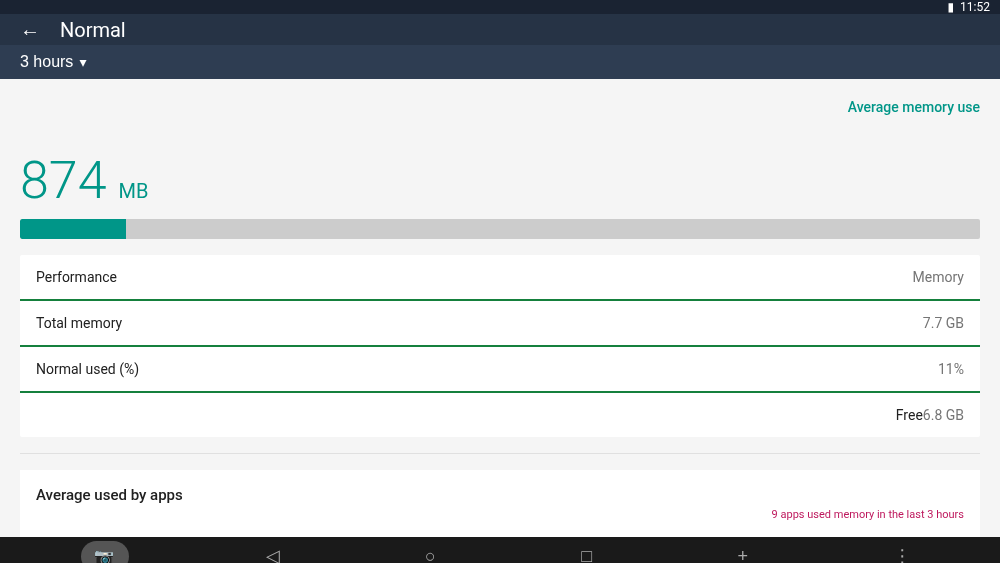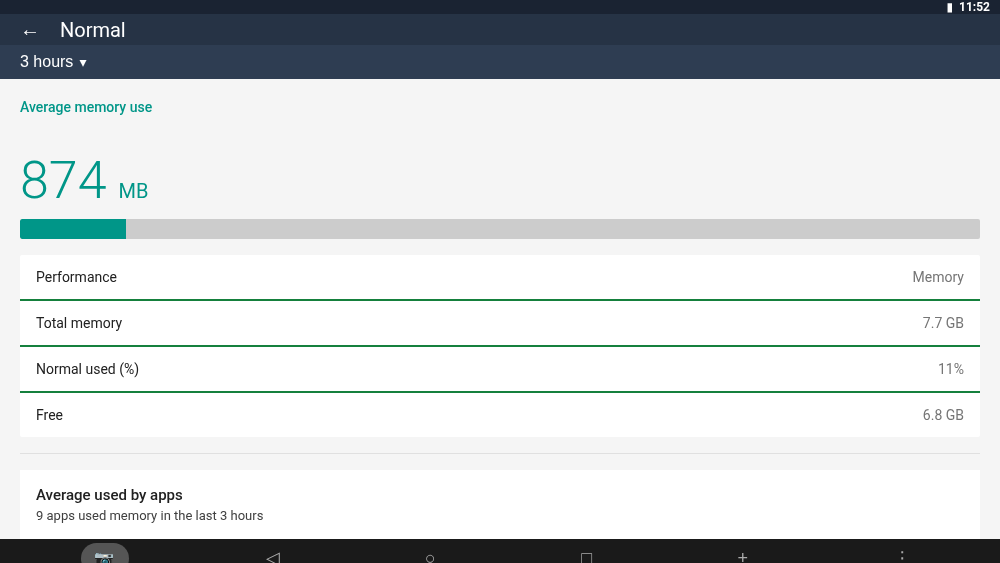--- a/index.html
+++ b/index.html
@@ -19,21 +19,21 @@
       height: 24px;
       display: flex;
       align-items: center;
       justify-content: flex-end;
       padding: 0 10px;
       gap: 6px;
     }
     .status-bar-time {
       color: white;
       font-size: 12px;
-      font-weight: 700;
+      font-weight: 400;
     }
     .battery-icon {
       color: white;
       font-size: 12px;
     }
 
     
     .app-bar {
       background: #263345;
       height: 56px;
@@ -87,20 +87,21 @@
       flex: 1;
       background: #f5f5f5;
       padding: 20px 20px 0 20px;
     }
 
     .avg-label {
       color: #009688;
       font-size: 14px;
       font-weight: 500;
       margin-bottom: 8px;
+      text-align: right;
     }
 
     .memory-value {
       display: flex;
       align-items: baseline;
       gap: 4px;
       margin-bottom: 12px;
     }
     .memory-number {
       color: #009688;
@@ -138,20 +139,21 @@
     }
     .stats-row {
       display: flex;
       justify-content: space-between;
       align-items: center;
       padding: 14px 16px;
       border-bottom: 2px solid #15803d;
     }
     .stats-row:last-child {
       border-bottom: none;
+      justify-content: flex-end;
     }
     .stats-label {
       color: #212121;
       font-size: 14px;
     }
     .stats-value {
       color: #757575;
       font-size: 14px;
     }
 
@@ -167,22 +169,23 @@
       background: white;
       padding: 16px;
     }
     .apps-title {
       color: #212121;
       font-size: 15px;
       font-weight: 500;
       margin-bottom: 4px;
     }
     .apps-subtitle {
-      color: #404040;
-      font-size: 13px;
+      color: #be185d;
+      font-size: 11px;
+      text-align: right;
     }
 
     
     .bottom-nav {
       background: #1a1a1a;
       height: 48px;
       display: flex;
       align-items: center;
       justify-content: space-around;
       padding: 0 16px;

